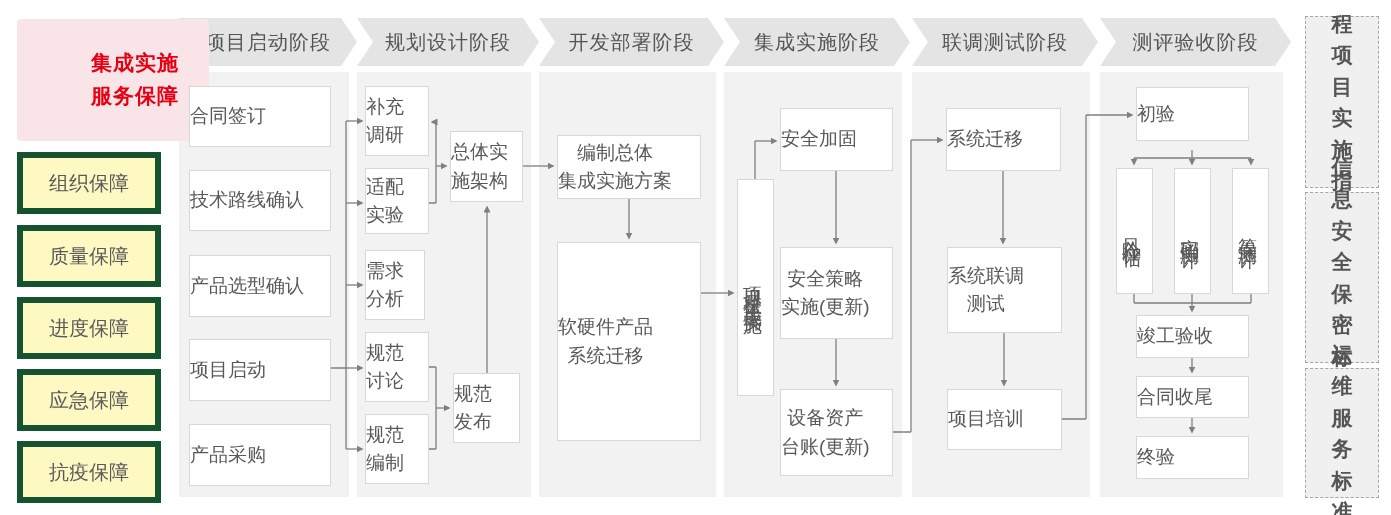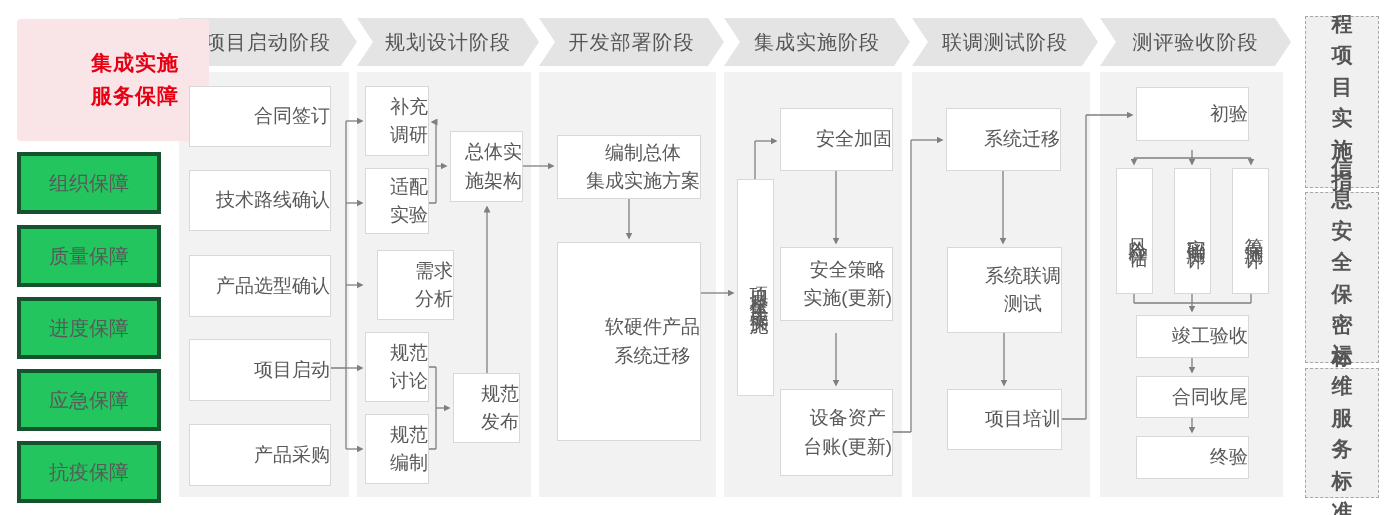--- a/index.html
+++ b/index.html
@@ -10,33 +10,33 @@
 
   
   .phase-hdr { position:absolute; top:18px; height:48px; background:#e4e4e4;
                display:flex; align-items:center; justify-content:center;
                font-weight:normal; font-size:20px; color:#555555; letter-spacing:1px; z-index:1; }
   .phase-hdr.first { clip-path: polygon(0 0, calc(100% - 16px) 0, 100% 50%, calc(100% - 16px) 100%, 0 100%); }
   .phase-hdr.chev  { clip-path: polygon(0 0, calc(100% - 16px) 0, 100% 50%, calc(100% - 16px) 100%, 0 100%, 16px 50%); }
 
   
   .box { position:absolute; background:#ffffff; border:1px solid #d8d8d8; box-sizing:border-box;
-         display:flex; align-items:center; justify-content:flex-end;
+         display:flex; align-items:center; justify-content:flex-start;
          color:#595959; font-size:19px; line-height:1.5; text-align:center; z-index:2; }
   .box .lbl { white-space:pre-line; }
   .box.v .lbl { writing-mode:vertical-lr; text-orientation:upright; letter-spacing:4px; white-space:normal; }
 
   
   .side-title { position:absolute; left:17px; top:19px; width:148px; height:122px;
                 background:#f9e4e8; border-radius:4px;
                 display:flex; align-items:center; justify-content:center; z-index:2;padding-left:44px; }
   .side-title .lbl { white-space:pre-line; color:#e60012; font-weight:bold; font-size:21px;
                      line-height:1.55; text-align:center; letter-spacing:1px; }
-  .side-box { position:absolute; left:17px; width:144px; height:62px; background:#22c55e;
-              border:4px solid #14532d; box-sizing:border-box;
+  .side-box { position:absolute; left:17px; width:144px; height:62px; background:#fef9c3;
+              border:6px solid #14532d; box-sizing:border-box;
               display:flex; align-items:center; justify-content:center;
               font-size:20px; color:#595959; z-index:2; }
 
   
   .ref-box { position:absolute; left:1305px; width:74px; background:#f0f0f0;
              border:1px dashed #a6a6a6; box-sizing:border-box;
              display:flex; align-items:center; justify-content:center; z-index:2; }
   .ref-box .lbl { white-space:pre-line; font-weight:bold; font-size:21px; color:#555555;
                   line-height:1.5; letter-spacing:13px; padding-left:13px; text-align:center; }
 
@@ -168,21 +168,21 @@
     </div>
 
   <div class="box" style="left:365px;top:86px;width:64px;height:70px">
       <span class="lbl">补充
 调研</span>
     </div>
   <div class="box" style="left:365px;top:168px;width:64px;height:66px">
       <span class="lbl">适配
 实验</span>
     </div>
-  <div class="box" style="left:377px;top:250px;width:77px;height:70px">
+  <div class="box" style="left:365px;top:250px;width:60px;height:70px">
       <span class="lbl">需求
 分析</span>
     </div>
   <div class="box" style="left:365px;top:332px;width:64px;height:70px">
       <span class="lbl">规范
 讨论</span>
     </div>
   <div class="box" style="left:365px;top:414px;width:64px;height:70px">
       <span class="lbl">规范
 编制</span>
@@ -204,21 +204,21 @@
       <span class="lbl">软硬件产品
 系统迁移</span>
     </div>
 
   <div class="box v" style="left:737px;top:179px;width:37px;height:217px">
       <span class="lbl">项目整体集成实施</span>
     </div>
   <div class="box" style="left:780px;top:108px;width:113px;height:63px">
       <span class="lbl">安全加固</span>
     </div>
-  <div class="box" style="left:780px;top:247px;width:113px;height:74px">
+  <div class="box" style="left:780px;top:247px;width:113px;height:92px">
       <span class="lbl">安全策略
 实施(更新)</span>
     </div>
   <div class="box" style="left:780px;top:389px;width:113px;height:87px">
       <span class="lbl">设备资产
 台账(更新)</span>
     </div>
 
   <div class="box" style="left:946px;top:108px;width:115px;height:63px">
       <span class="lbl">系统迁移</span>

